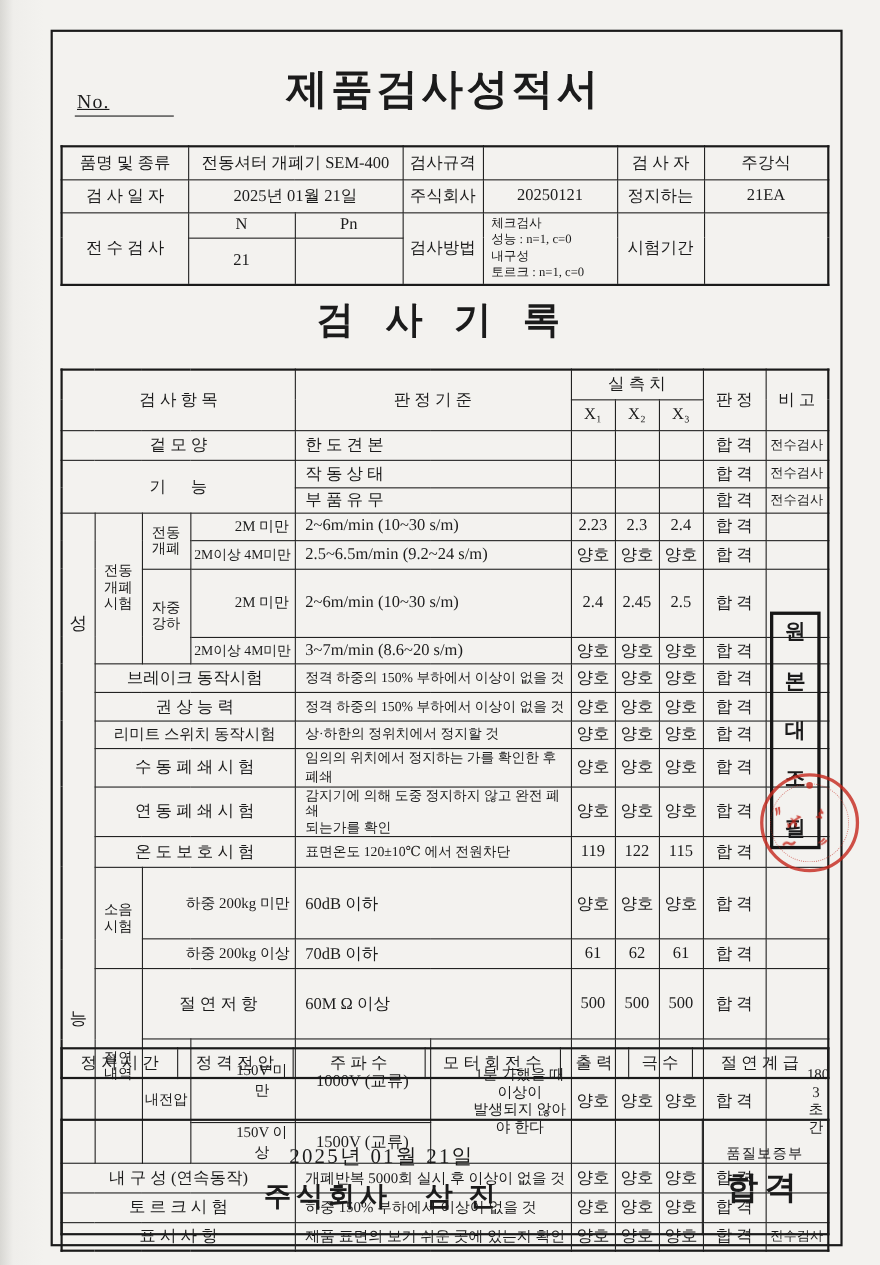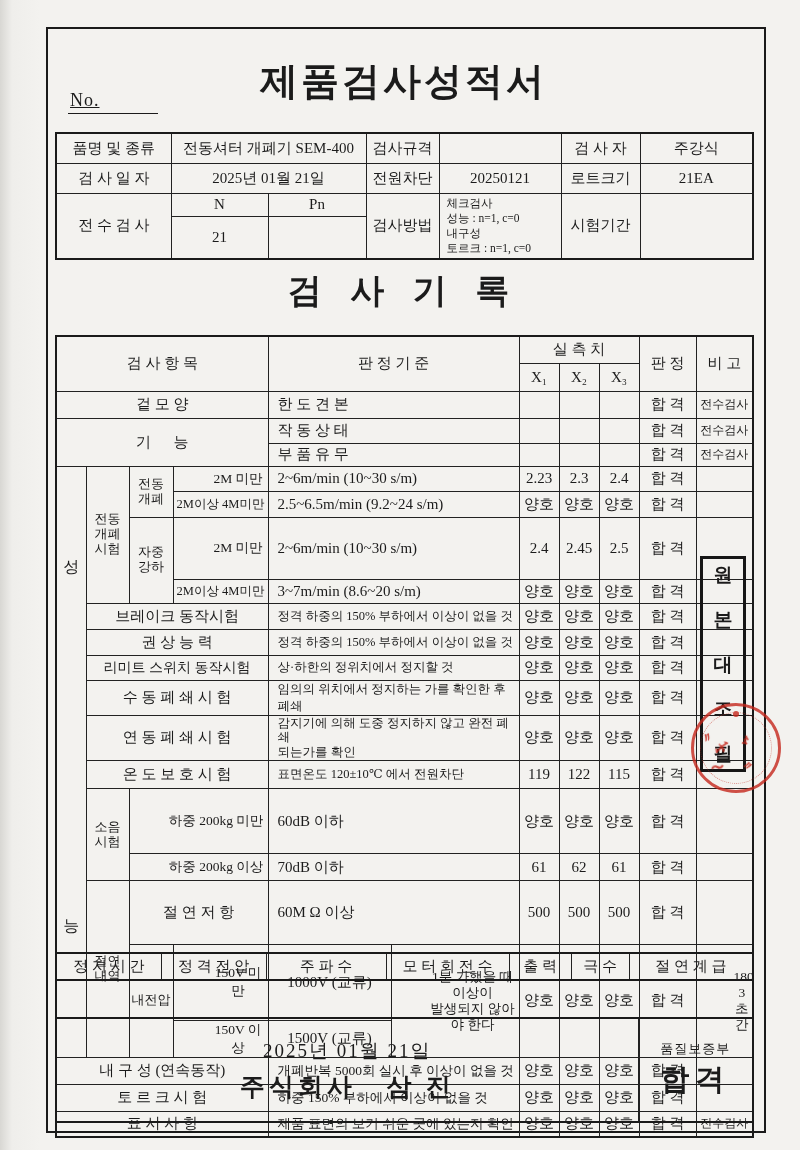--- a/index.html
+++ b/index.html
@@ -4,21 +4,21 @@
 <style>
   html,body{margin:0;padding:0;}
   body{
     width:800px;height:1150px;position:relative;
     background:linear-gradient(90deg,#d8d7d3 0,#efeeeb 12px,#f3f2ef 40px,#f3f2ef 100%);
     font-family:"Liberation Serif","DejaVu Serif",serif;
     color:#1b1b1b;overflow:hidden;
   }
   .frame{position:absolute;left:46px;top:27px;width:720px;height:1106px;
     border:2.5px solid #1a1a1a;box-sizing:border-box;background:transparent;}
-  .no{position:absolute;left:68px;top:90px;font-size:18px;letter-spacing:1px;
+  .no{position:absolute;left:68px;top:82px;font-size:18px;letter-spacing:1px;
     border-bottom:1.6px solid #1b1b1b;padding:0 58px 2px 2px;text-decoration:underline;}
   .title{position:absolute;left:55px;top:56px;width:697px;text-align:center;
     font-size:38px;font-weight:bold;letter-spacing:3px;}
   table{border-collapse:collapse;table-layout:fixed;position:absolute;left:55px;background:transparent;}
   td{border:1.5px solid #222;text-align:center;vertical-align:middle;
     font-size:15px;padding:0 2px;overflow:hidden;box-sizing:border-box;}
   .t-info{top:132px;width:697px;border:2px solid #1a1a1a;}
   .t-rec{top:335px;width:697px;border:2px solid #1a1a1a;}
   .t-spec{top:952px;width:697px;border:2px solid #1a1a1a;}
   .t-foot{top:1017px;width:697px;height:104px;border:2.5px solid #1a1a1a;}
@@ -79,23 +79,23 @@
     <td>품명 및 종류</td>
     <td colspan="2">전동셔터 개폐기 SEM-400</td>
     <td>검사규격</td>
     <td></td>
     <td>검 사 자</td>
     <td>주강식</td>
   </tr>
   <tr style="height:30px">
     <td>검 사 일 자</td>
     <td colspan="2">2025년  01월  21일</td>
-    <td>전원차단</td>
+    <td>주식회사</td>
     <td>20250121</td>
-    <td>로트크기</td>
+    <td>정지하는</td>
     <td>21EA</td>
   </tr>
   <tr style="height:23px">
     <td rowspan="2">전 수 검 사</td>
     <td>N</td>
     <td>Pn</td>
     <td rowspan="2">검사방법</td>
     <td rowspan="2" class="method pre">체크검사
 성능 : n=1, c=0
 내구성

